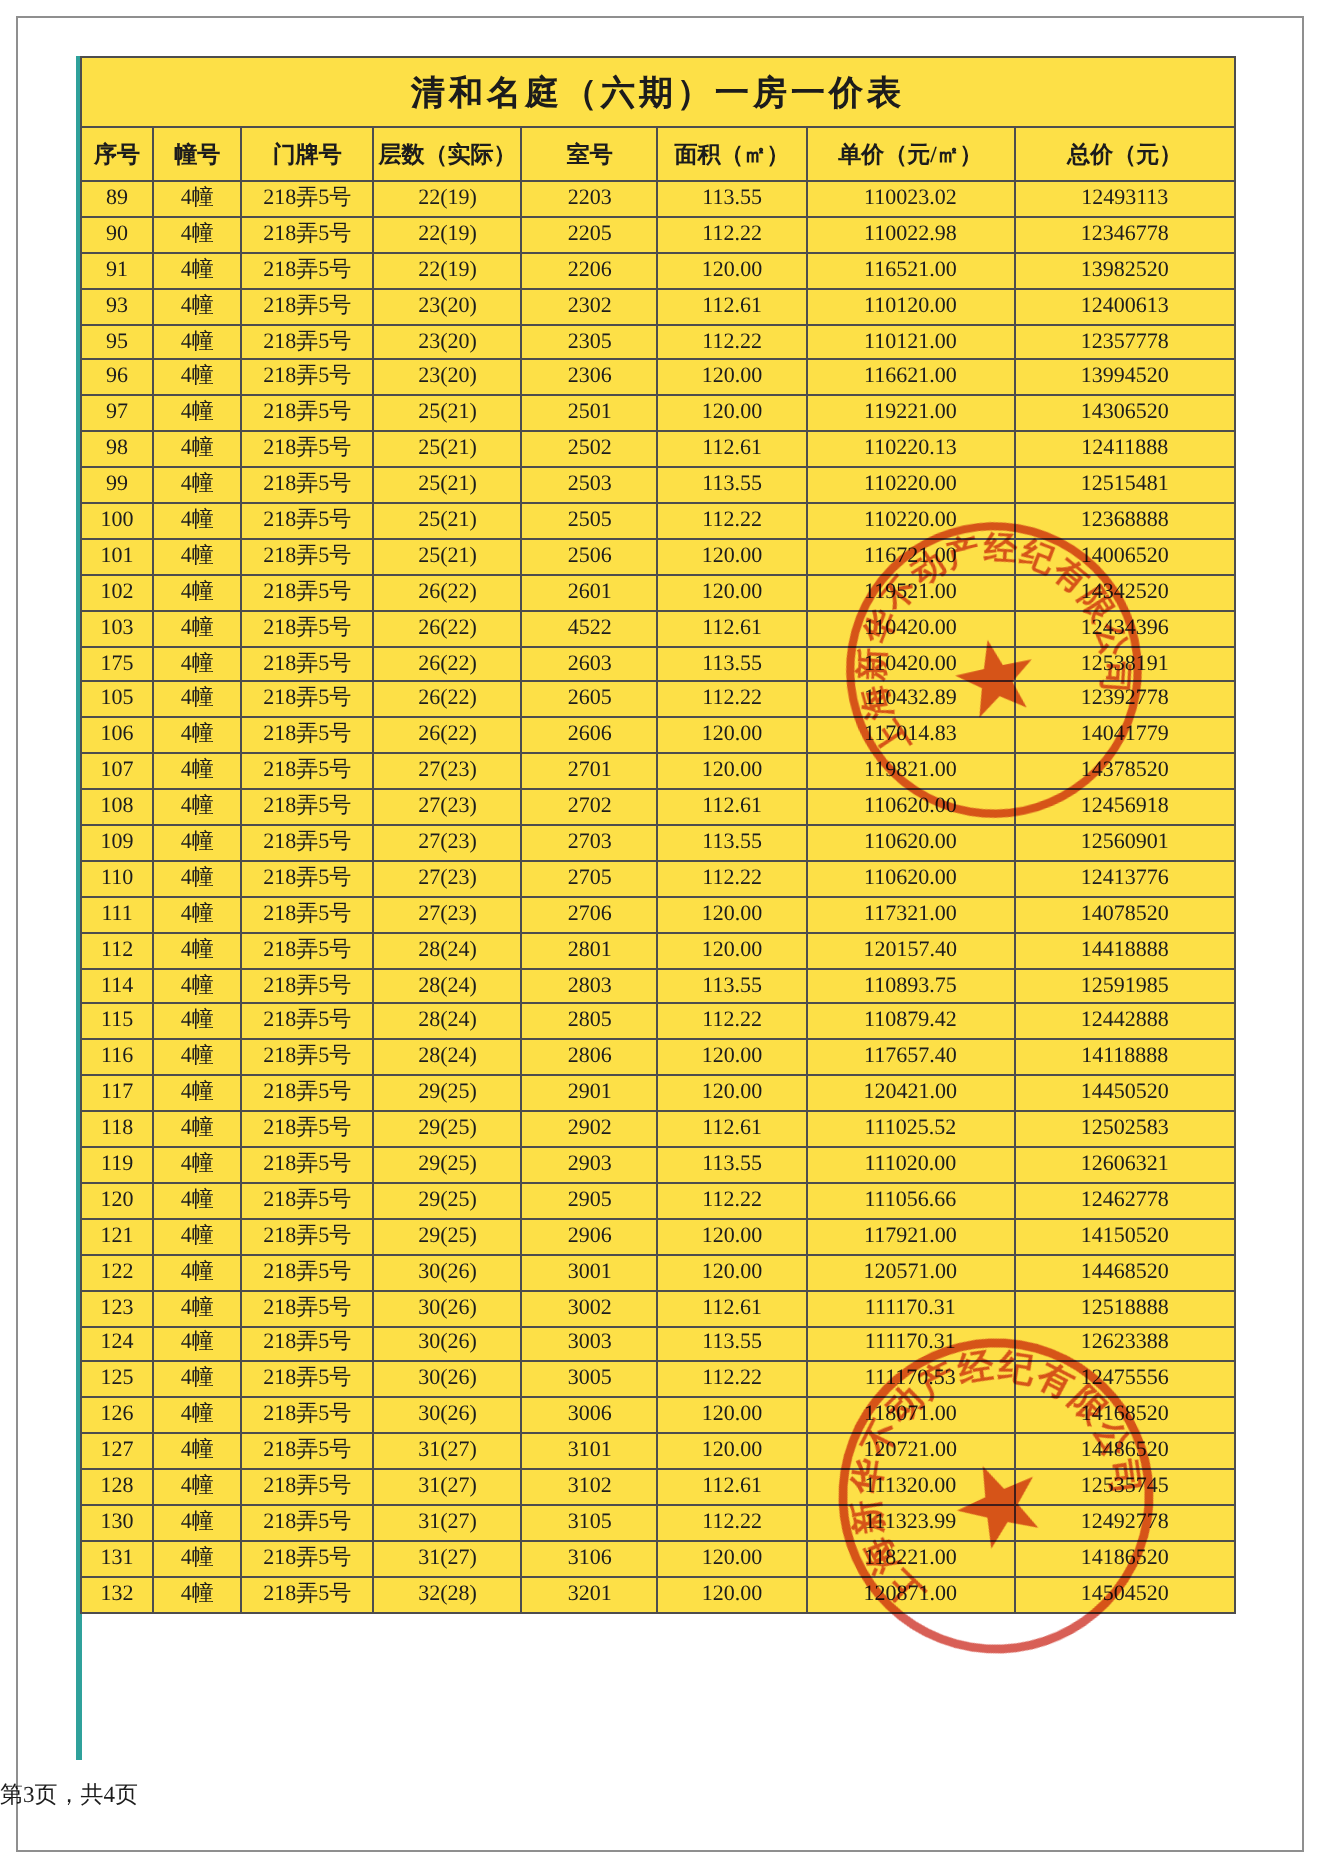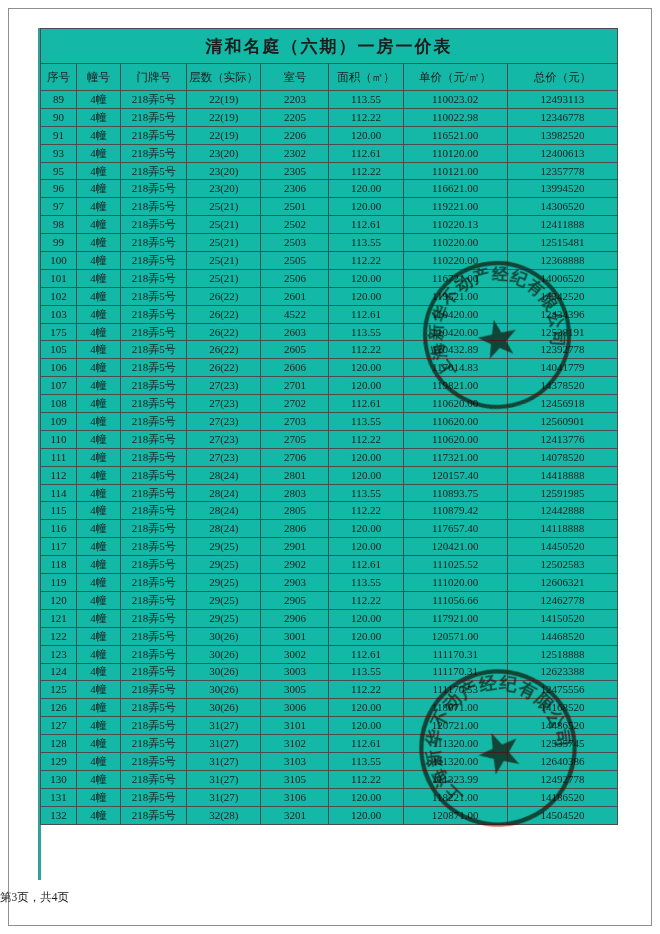--- a/index.html
+++ b/index.html
@@ -3,28 +3,28 @@
 <meta charset="utf-8">
 <style>
   html,body{margin:0;padding:0;background:#e8e8e8;}
   .page{
     position:relative;width:660px;height:934px;background:#ffffff;
     overflow:hidden;font-family:"Liberation Serif",serif;color:#1c1c1c;
   }
   .frame{position:absolute;inset:8px;border:1px solid #8f8f8f;pointer-events:none;}
   .price-table{
     position:absolute;left:40px;top:28px;width:578px;
-    border-collapse:collapse;table-layout:fixed;background:#14b8a6;padding-left:43px;
+    border-collapse:collapse;table-layout:fixed;background:#fde047;padding-left:43px;
   }
   .price-table th,.price-table td{
     border:1px solid #4d4d4d;text-align:center;padding:0;
     overflow:hidden;white-space:nowrap;
   }
   .title-row th{height:34px;font-size:17px;font-weight:bold;letter-spacing:2px;}
-  .header-row th{height:26px;font-size:11.5px;font-weight:normal;}
+  .header-row th{height:26px;font-size:11.5px;font-weight:bold;}
   .price-table tbody td{height:16.9px;font-size:11px;line-height:1;}
   .teal-edge{position:absolute;left:38px;top:28px;width:3px;height:852px;}
   .footer{position:absolute;left:0;right:0;top:890px;font-size:11.5px;}
   .stamp{position:absolute;mix-blend-mode:multiply;opacity:.8;filter:blur(.3px);pointer-events:none;}
   .stamp1{left:420px;top:258px;width:154px;height:154px;transform:rotate(-12deg);}
   .stamp2{left:416px;top:666px;width:164px;height:164px;transform:rotate(-24deg);}
   .stamp svg{width:100%;height:100%;}
 </style>
 </head>
 <body>
@@ -424,30 +424,20 @@
           <td>128</td>
           <td>4幢</td>
           <td>218弄5号</td>
           <td>31(27)</td>
           <td>3102</td>
           <td>112.61</td>
           <td>111320.00</td>
           <td>12535745</td>
         </tr>
         <tr>
-          <td>129</td>
-          <td>4幢</td>
-          <td>218弄5号</td>
-          <td>31(27)</td>
-          <td>3103</td>
-          <td>113.55</td>
-          <td>111320.00</td>
-          <td>12640386</td>
-        </tr>
-        <tr>
           <td>130</td>
           <td>4幢</td>
           <td>218弄5号</td>
           <td>31(27)</td>
           <td>3105</td>
           <td>112.22</td>
           <td>111323.99</td>
           <td>12492778</td>
         </tr>
         <tr>

